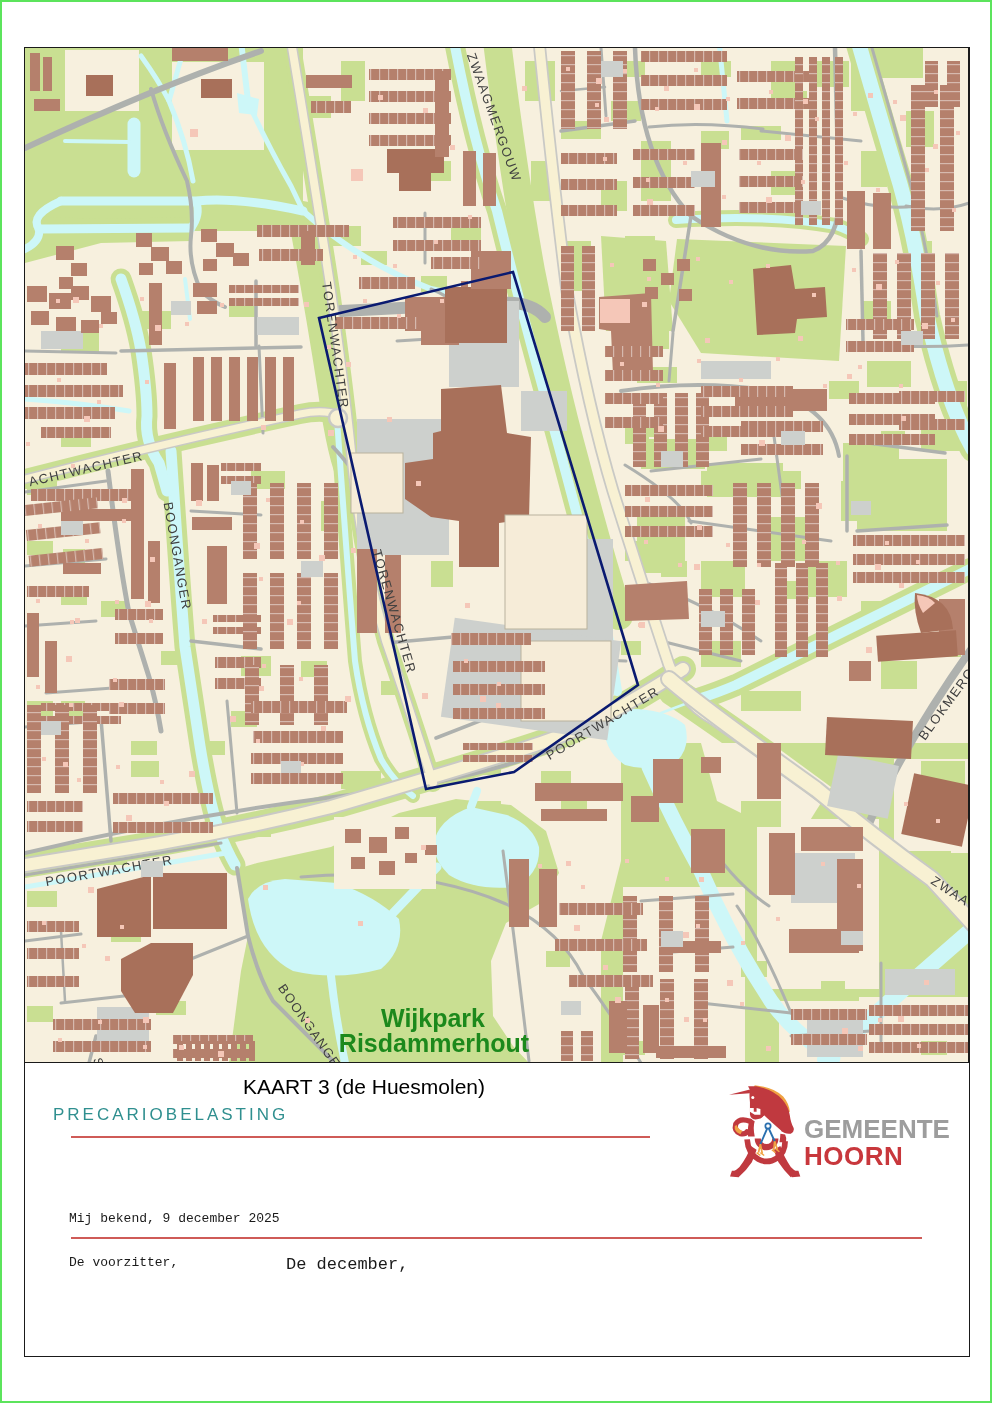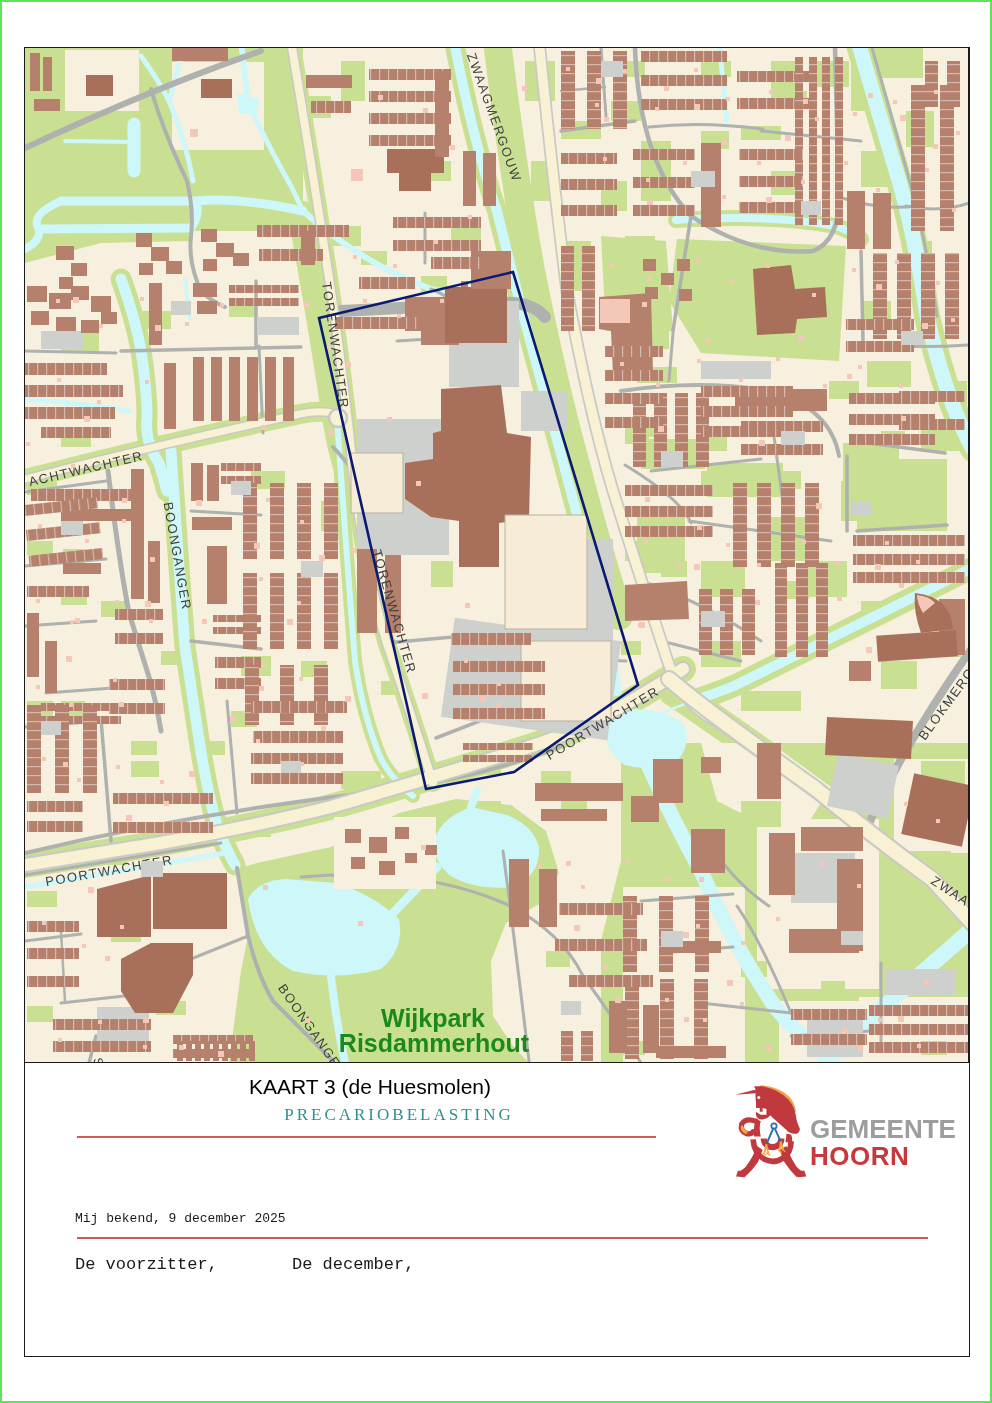--- a/index.html
+++ b/index.html
@@ -1,21 +1,21 @@
 <!DOCTYPE html>
 <html><head><meta charset="utf-8">
 <style>
 html,body{margin:0;padding:0;}
 body{width:992px;height:1403px;background:#ffffff;position:relative;font-family:"Liberation Sans", sans-serif;}
 .greenborder{position:absolute;left:0;top:0;width:988px;height:1399px;border:2px solid #5ce45c;}
 .box{position:absolute;left:24px;top:47px;width:944px;height:1308px;border:1px solid #1a1a1a;background:#fff;}
 .mapwrap{position:absolute;left:24px;top:47px;width:943px;height:1014px;border:1px solid #1a1a1a;overflow:hidden;}
-.panel{position:absolute;left:24px;top:1063px;width:945px;height:293px;margin-left:6px;}
+.panel{position:absolute;left:24px;top:1063px;width:945px;height:293px;}
 .title{position:absolute;left:0px;top:12px;width:680px;text-align:center;font-size:21px;color:#000;}
-.sub{position:absolute;left:29px;top:42px;width:680px;text-align:center;font-family:Liberation Serif, serif;font-size:17px;letter-spacing:3px;color:#2f8f8f;}
+.sub{position:absolute;left:29px;top:42px;width:680px;text-align:left;font-family:Liberation Sans, sans-serif;font-size:17px;letter-spacing:3px;color:#2f8f8f;}
 .redline{position:absolute;height:2px;background:#cf5b57;}
 .mono{font-family:"Liberation Mono",monospace;color:#1a1a1a;}
 </style></head>
 <body>
 <div class="greenborder"></div>
 <div class="box"></div>
 <div class="mapwrap">
 <svg width="945" height="1015" viewBox="24 47 945 1015">
 <defs>
 <pattern id="hh" width="9" height="9" patternUnits="userSpaceOnUse">
@@ -956,21 +956,21 @@
 <rect x="560" y="1000" width="20" height="14" fill="#cdd0cd"></rect>
 <rect x="170" y="300" width="20" height="14" fill="#cdd0cd"></rect>
 </svg>
 </div>
 <div class="panel">
   <div class="title">KAART 3 (de Huesmolen)</div>
   <div class="sub">PRECARIOBELASTING</div>
   <div class="redline" style="left:47px;top:73px;width:579px;"></div>
   <div class="mono" style="position:absolute;left:45px;top:148px;font-size:13px;">Mij bekend, 9 december 2025</div>
   <div class="redline" style="left:47px;top:174px;width:851px;"></div>
-  <div class="mono" style="position:absolute;left:45px;top:192px;font-size:17px;">De voorzitter,</div>
+  <div class="mono" style="position:absolute;left:45px;top:192px;font-size:13px;">De voorzitter,</div>
   <div class="mono" style="position:absolute;left:262px;top:192px;font-size:17px;">De december,</div>
 
   <svg style="position:absolute;left:695px;top:15px;" width="280" height="112" viewBox="0 0 280 112">
     <g transform="translate(1.5,1.5) scale(0.95)">
 
       <polygon points="9,16 31,10.5 31,14.5" fill="#c0393f"></polygon>
 
       <path d="M36,6 Q56,8 66,18 Q72,25 73,34 L69,35 Q66,25 58,17 Q48,9 35,8.5 Z" fill="#f0a343"></path>
 
       <path d="M29,7 L38,7 Q56,11 65,21 Q72,29 73,38 Q74,46 77,51 Q78,55 74,57 Q68,58 62,53 Q54,46 49,41 L46,38 Q43,42 37,42 Q32,42 31,37 L31,24 Q30,15 31,11 Z" fill="#c0393f"></path>

